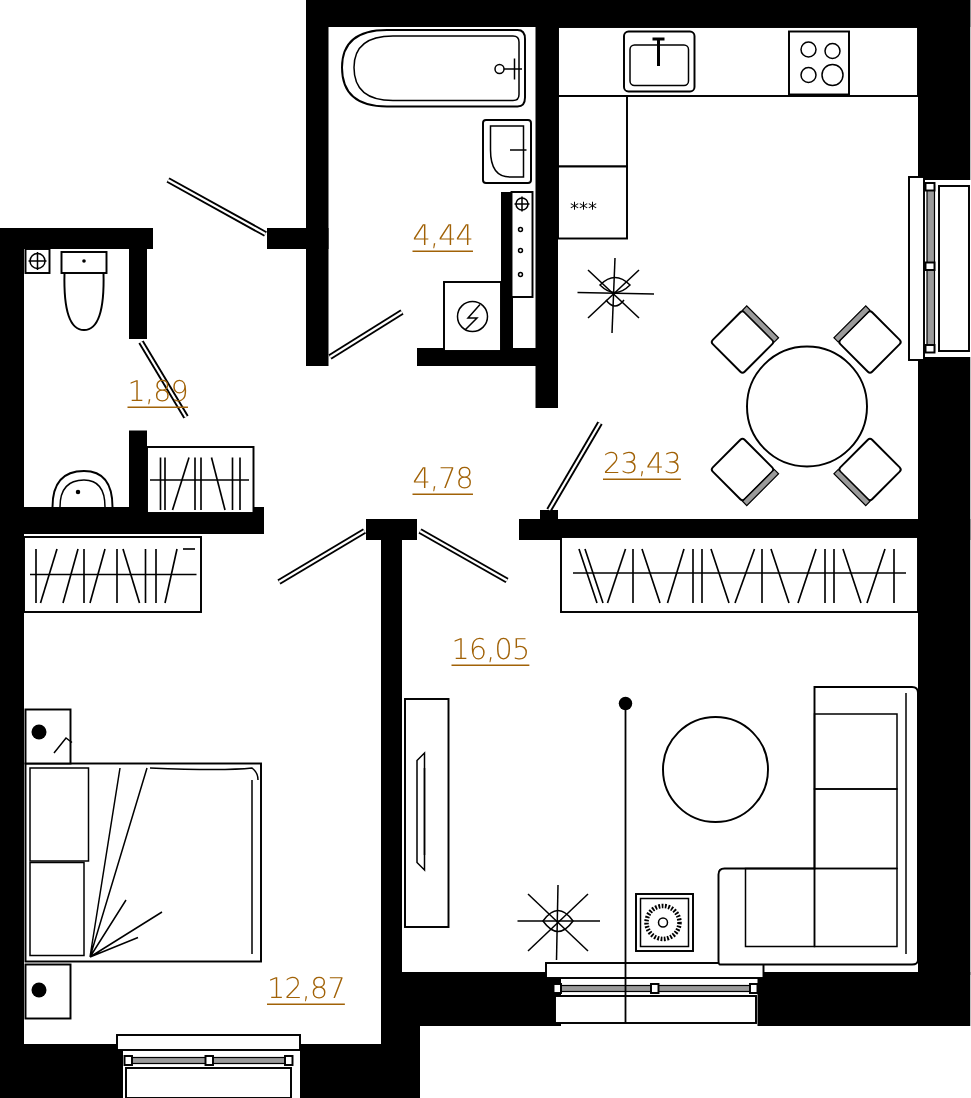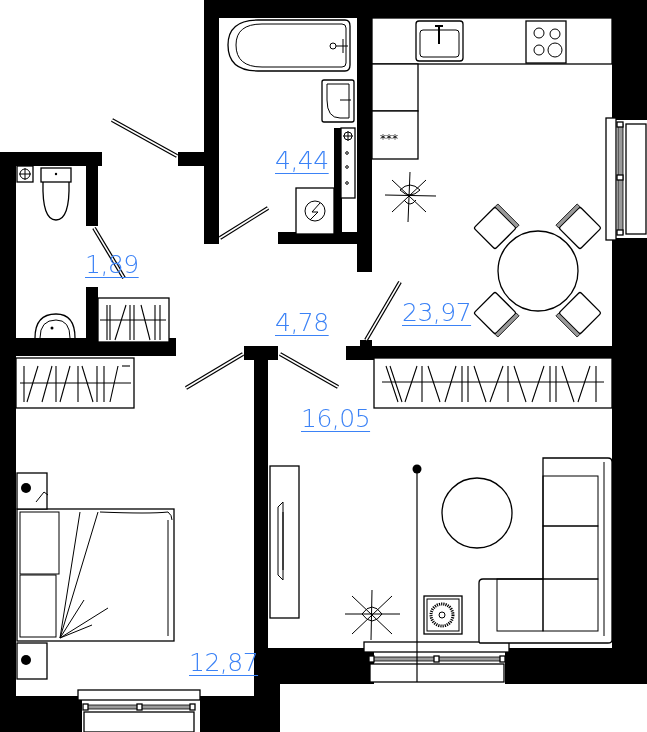--- a/index.html
+++ b/index.html
@@ -3,21 +3,21 @@
 <meta charset="utf-8">
 <style>
   html, body { margin: 0; padding: 0; background: #ffffff; }
   body { width: 647px; height: 732px; overflow: hidden; position: relative; font-family: "DejaVu Sans", sans-serif; }
   #plan { position: absolute; left: 0; top: 0; }
   .wall { fill: #000000; }
   .ln { fill: none; stroke: #000; stroke-width: 1.3; }
   .thin { fill: none; stroke: #000; stroke-width: 1; }
   .fur { fill: #fff; stroke: #000; stroke-width: 1.3; }
   .glass { fill: #9a9a9a; stroke: #000; stroke-width: 0.8; }
-  .area-label { position: absolute; font-family: "DejaVu Sans", sans-serif; font-size: 25px; font-weight: 300; color: #3b82f6; text-decoration: underline; text-underline-offset: 4px; text-decoration-thickness: 1px; letter-spacing: -0.5px; line-height: 1; white-space: nowrap; }
+  .area-label { position: absolute; font-family: "DejaVu Sans", sans-serif; font-size: 19px; font-weight: 300; color: #a16207; text-decoration: underline; text-underline-offset: 4px; text-decoration-thickness: 1px; letter-spacing: -0.5px; line-height: 1; white-space: nowrap; }
 </style>
 </head>
 <body>
 
 <svg id="plan" width="647" height="732" viewBox="0 0 647 732" xmlns="http://www.w3.org/2000/svg">
 
   <g>
 
     <rect class="wall" x="204" y="0" width="443" height="18"></rect>
 
@@ -285,17 +285,17 @@
       <path d="M372 590 L371 640"></path>
         <path d="M345 614 L400 614"></path>
       <path d="M352 596 L392 634"></path>
         <path d="M392 596 L352 634"></path>
       <path d="M362 614 Q372 600 382 614 Q372 628 362 614 Z"></path>
     </g>
   </g>
 </svg>
 
 <div class="area-label" style="left:275px; top:148px;">4,44</div>
-<div class="area-label" style="left:402px; top:300px;">23,97</div>
+<div class="area-label" style="left:402px; top:300px;">23,43</div>
 <div class="area-label" style="left:38px; top:252px;margin-left:47px;">1,89</div>
 <div class="area-label" style="left:275px; top:310px;">4,78</div>
-<div class="area-label" style="left:301px; top:406px;">16,05</div>
-<div class="area-label" style="left:189px; top:650px;">12,87</div>
+<div class="area-label" style="left:301px; top:424px;">16,05</div>
+<div class="area-label" style="left:178px; top:650px;">12,87</div>
 
 </body></html>

